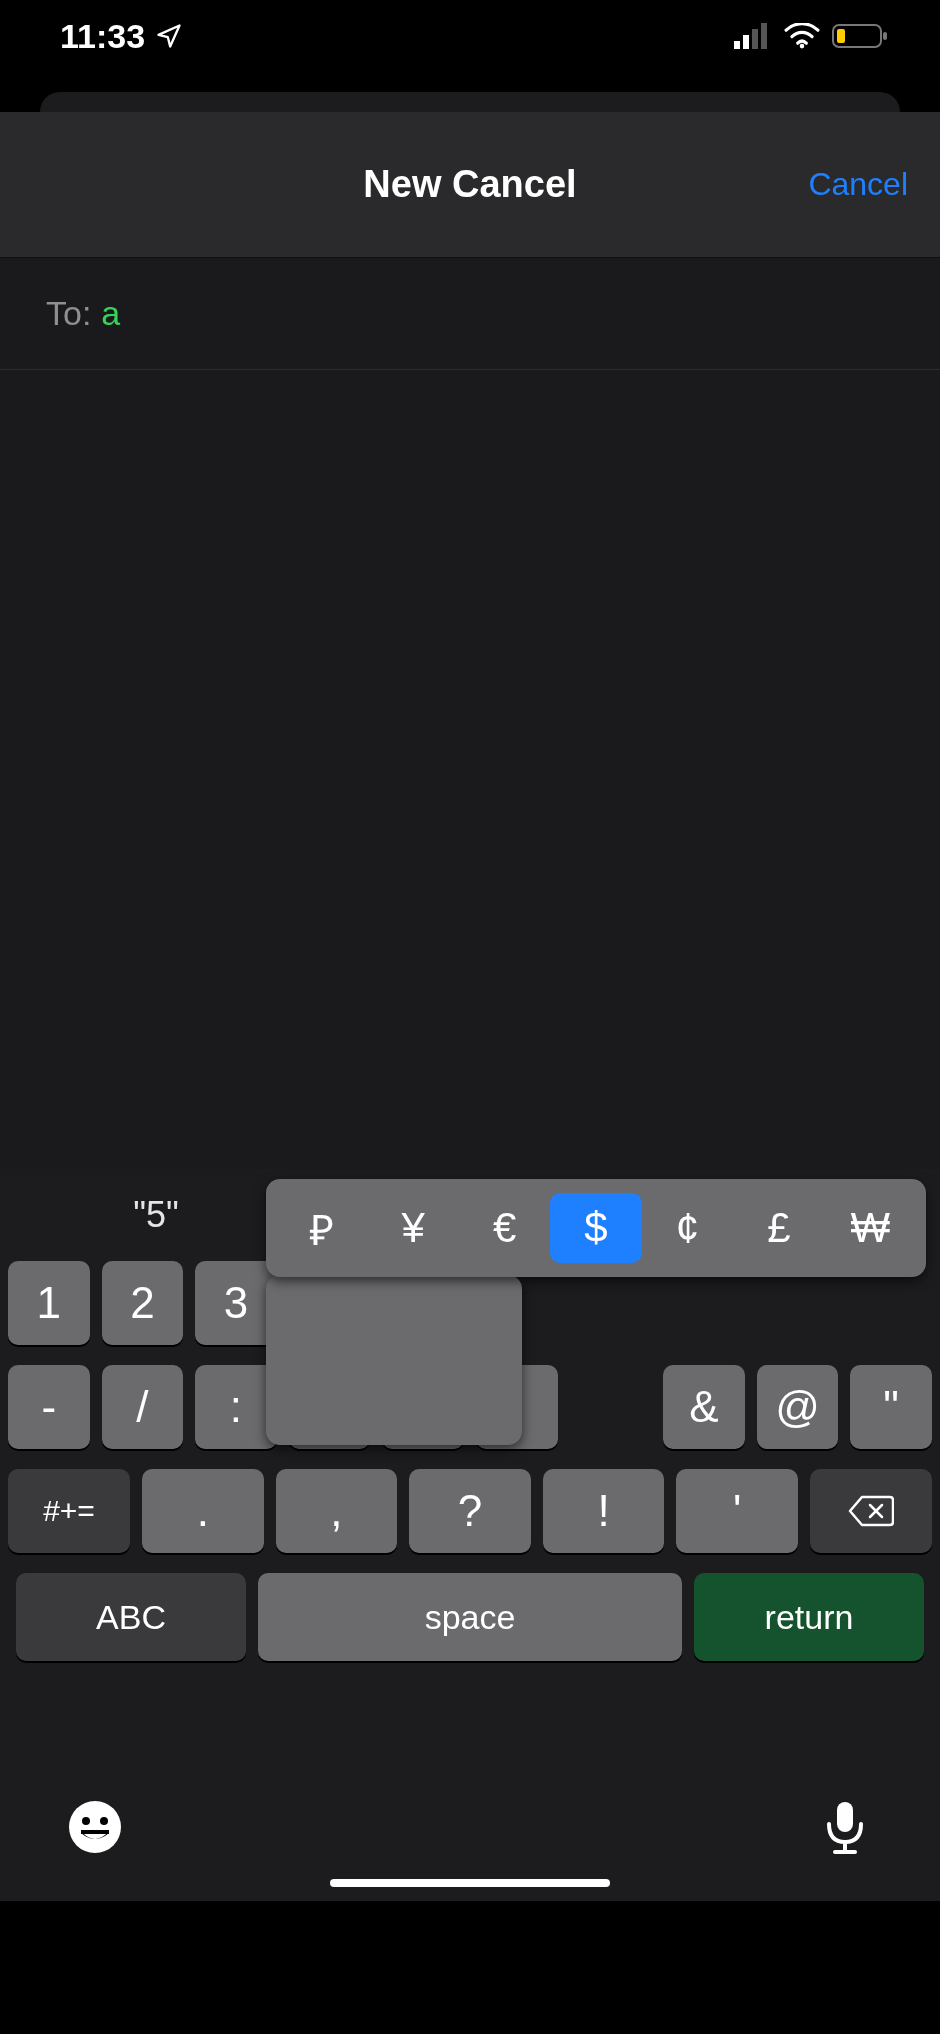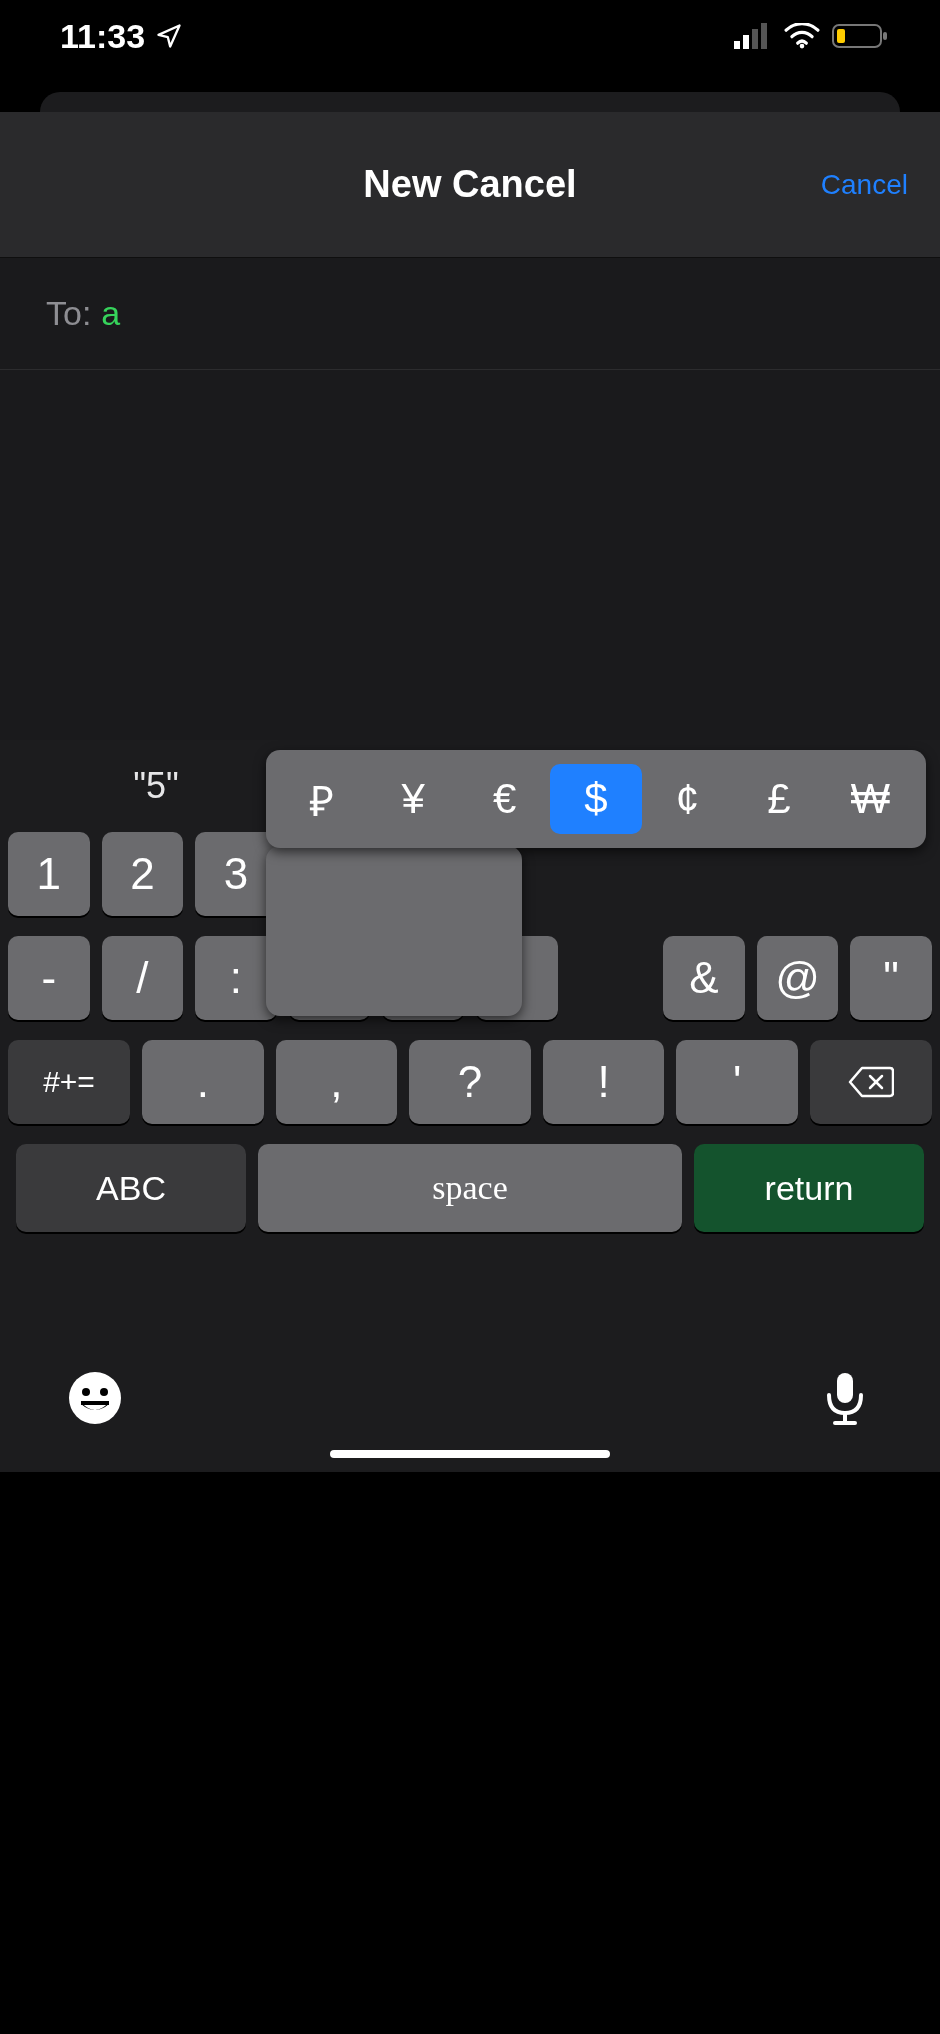--- a/index.html
+++ b/index.html
@@ -1,31 +1,31 @@
 <!DOCTYPE html>
 <html><head>
 <meta charset="utf-8">
 <style>
   * { margin: 0; padding: 0; box-sizing: border-box; }
   html, body { width: 940px; height: 2034px; background: #000; overflow: hidden; font-family: -apple-system, "Helvetica Neue", Arial, sans-serif; }
-  .screen { width: 940px; height: 1472px; position: relative; background: #000; }
+  .screen { width: 940px; height: 1901px; position: relative; background: #000; }
 
   
   .status-bar { height: 72px; display: flex; align-items: center; justify-content: space-between; padding: 0 50px 0 60px; }
   .status-time { color: #fff; font-size: 34px; font-weight: 600; display: flex; align-items: center; gap: 10px;}
   .status-icons { display: flex; align-items: center; gap: 12px; }
   .location-arrow svg, .cell-icon svg, .wifi-icon svg, .battery-icon svg { display: block; }
 
   
   .sheet-peek { height: 20px; margin: 20px 40px 0; background: #1c1c1e; border-radius: 20px 20px 0 0; }
 
   
   .nav-header { height: 146px; background: #2a2a2c; margin: 0; display: flex; align-items: center; position: relative; border-bottom: 1px solid #0f0f0f;}
   .nav-title { position: absolute; left: 0; right: 0; text-align: center; color: #fff; font-size: 38px; font-weight: 600; pointer-events: none;}
-  .nav-cancel { margin-left: auto; margin-right: 32px; color: #1f80ff; font-size: 28px; }
+  .nav-cancel { margin-left: auto; margin-right: 32px; color: #1f80ff; font-size: 32px; }
 
   
   .to-row { height: 112px; background: #1a1a1c; display: flex; align-items: center; padding: 16px 46px; border-bottom: 1px solid #2c2c2e;}
   .to-label { color: #8e8e93; font-size: 34px; margin-right: 10px; }
   .to-value { color: #36d35b; font-size: 34px; }
 
   
   .msg-area { position: relative; background: #1a1a1c; height: 854px; }
 
   
@@ -62,21 +62,21 @@
   .key-blank { flex:1; background: transparent; box-shadow: none; }
 
   
   .row3 .key-sym { flex: 0 0 122px; }
   .row3 .key-mid { flex:1; }
   .row3 .key-del { flex: 0 0 122px; }
 
   
   .bottom-row { display:flex; gap:12px; padding: 0 8px;}
   .key-abc { flex: 0 0 230px; height: 88px; background:#3a3a3c; border-radius:10px; display:flex; align-items:center; justify-content:center; color:#fff; font-size:34px; box-shadow:0 2px 0 #000;}
-  .key-space { flex:1; height: 88px; background:#6b6b6e; border-radius:10px; display:flex; align-items:center; justify-content:center; color:#fff; font-size:34px; box-shadow:0 2px 0 #000;font-family:Liberation Serif, serif;}
+  .key-space { flex:1; height: 88px; background:#6b6b6e; border-radius:10px; display:flex; align-items:center; justify-content:center; color:#fff; font-size:34px; box-shadow:0 2px 0 #000;}
   .key-return { flex: 0 0 230px; height: 88px; background:#14532d; border-radius:10px; display:flex; align-items:center; justify-content:center; color:#fff; font-size:34px; box-shadow:0 2px 0 #000;}
 
   
   .kbd-footer { position:absolute; bottom:24px; left:0; right:0; height:100px; display:flex; align-items:center; justify-content:space-between; padding:0 64px;}
   .emoji-btn, .mic-btn { width:62px; height:62px; display:flex; align-items:center; justify-content:center;}
 
   
   .home-indicator { position:absolute; bottom:14px; left:50%; transform:translateX(-50%); width:280px; height:8px; border-radius:4px; background:#fff;}
 
   svg { display:block; }

